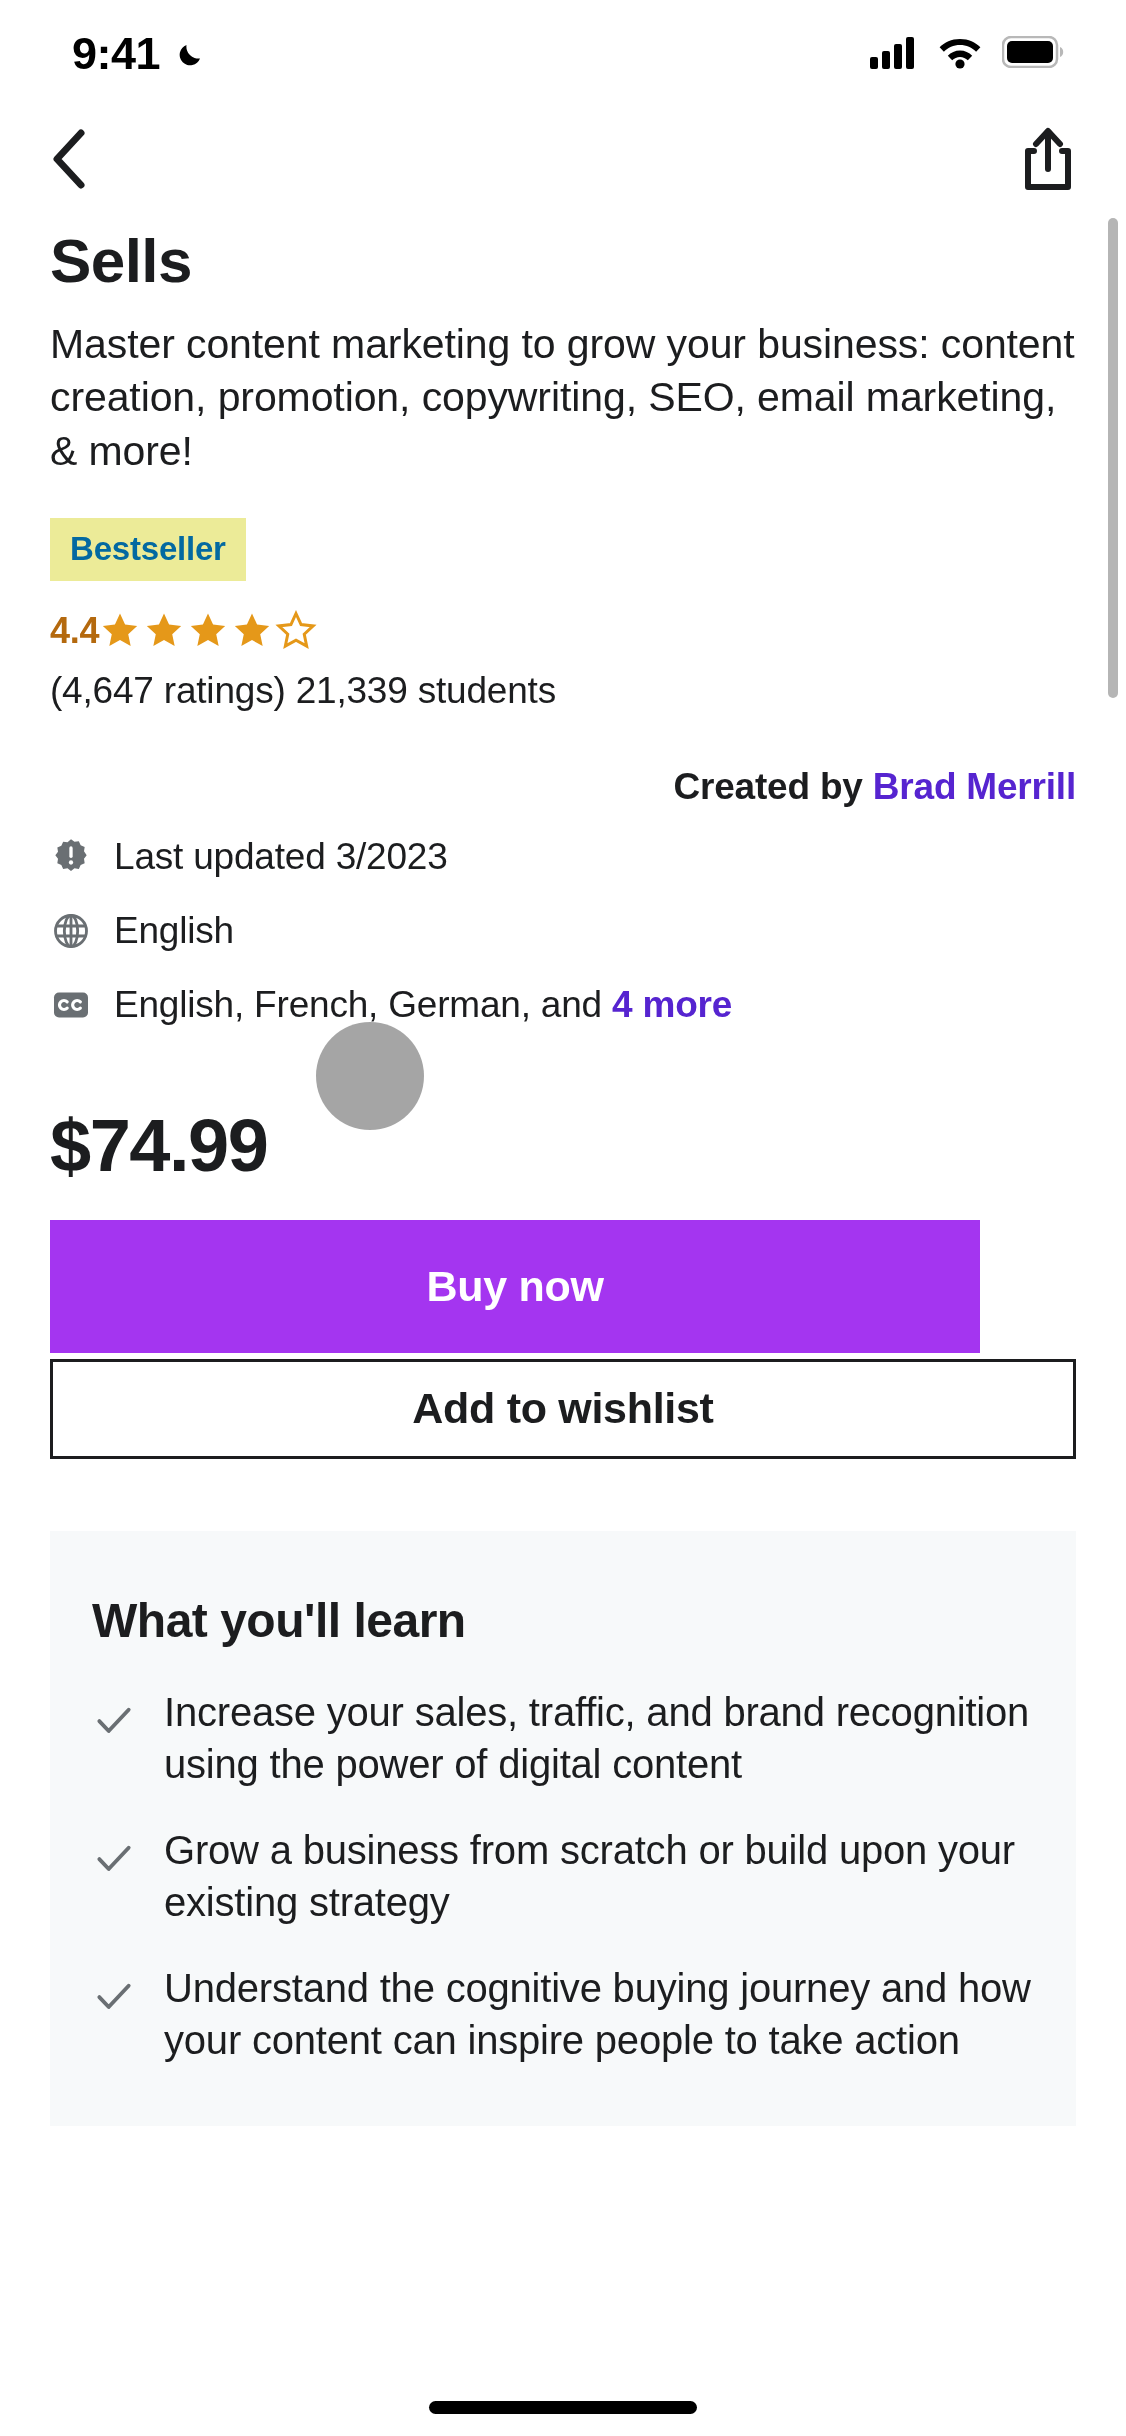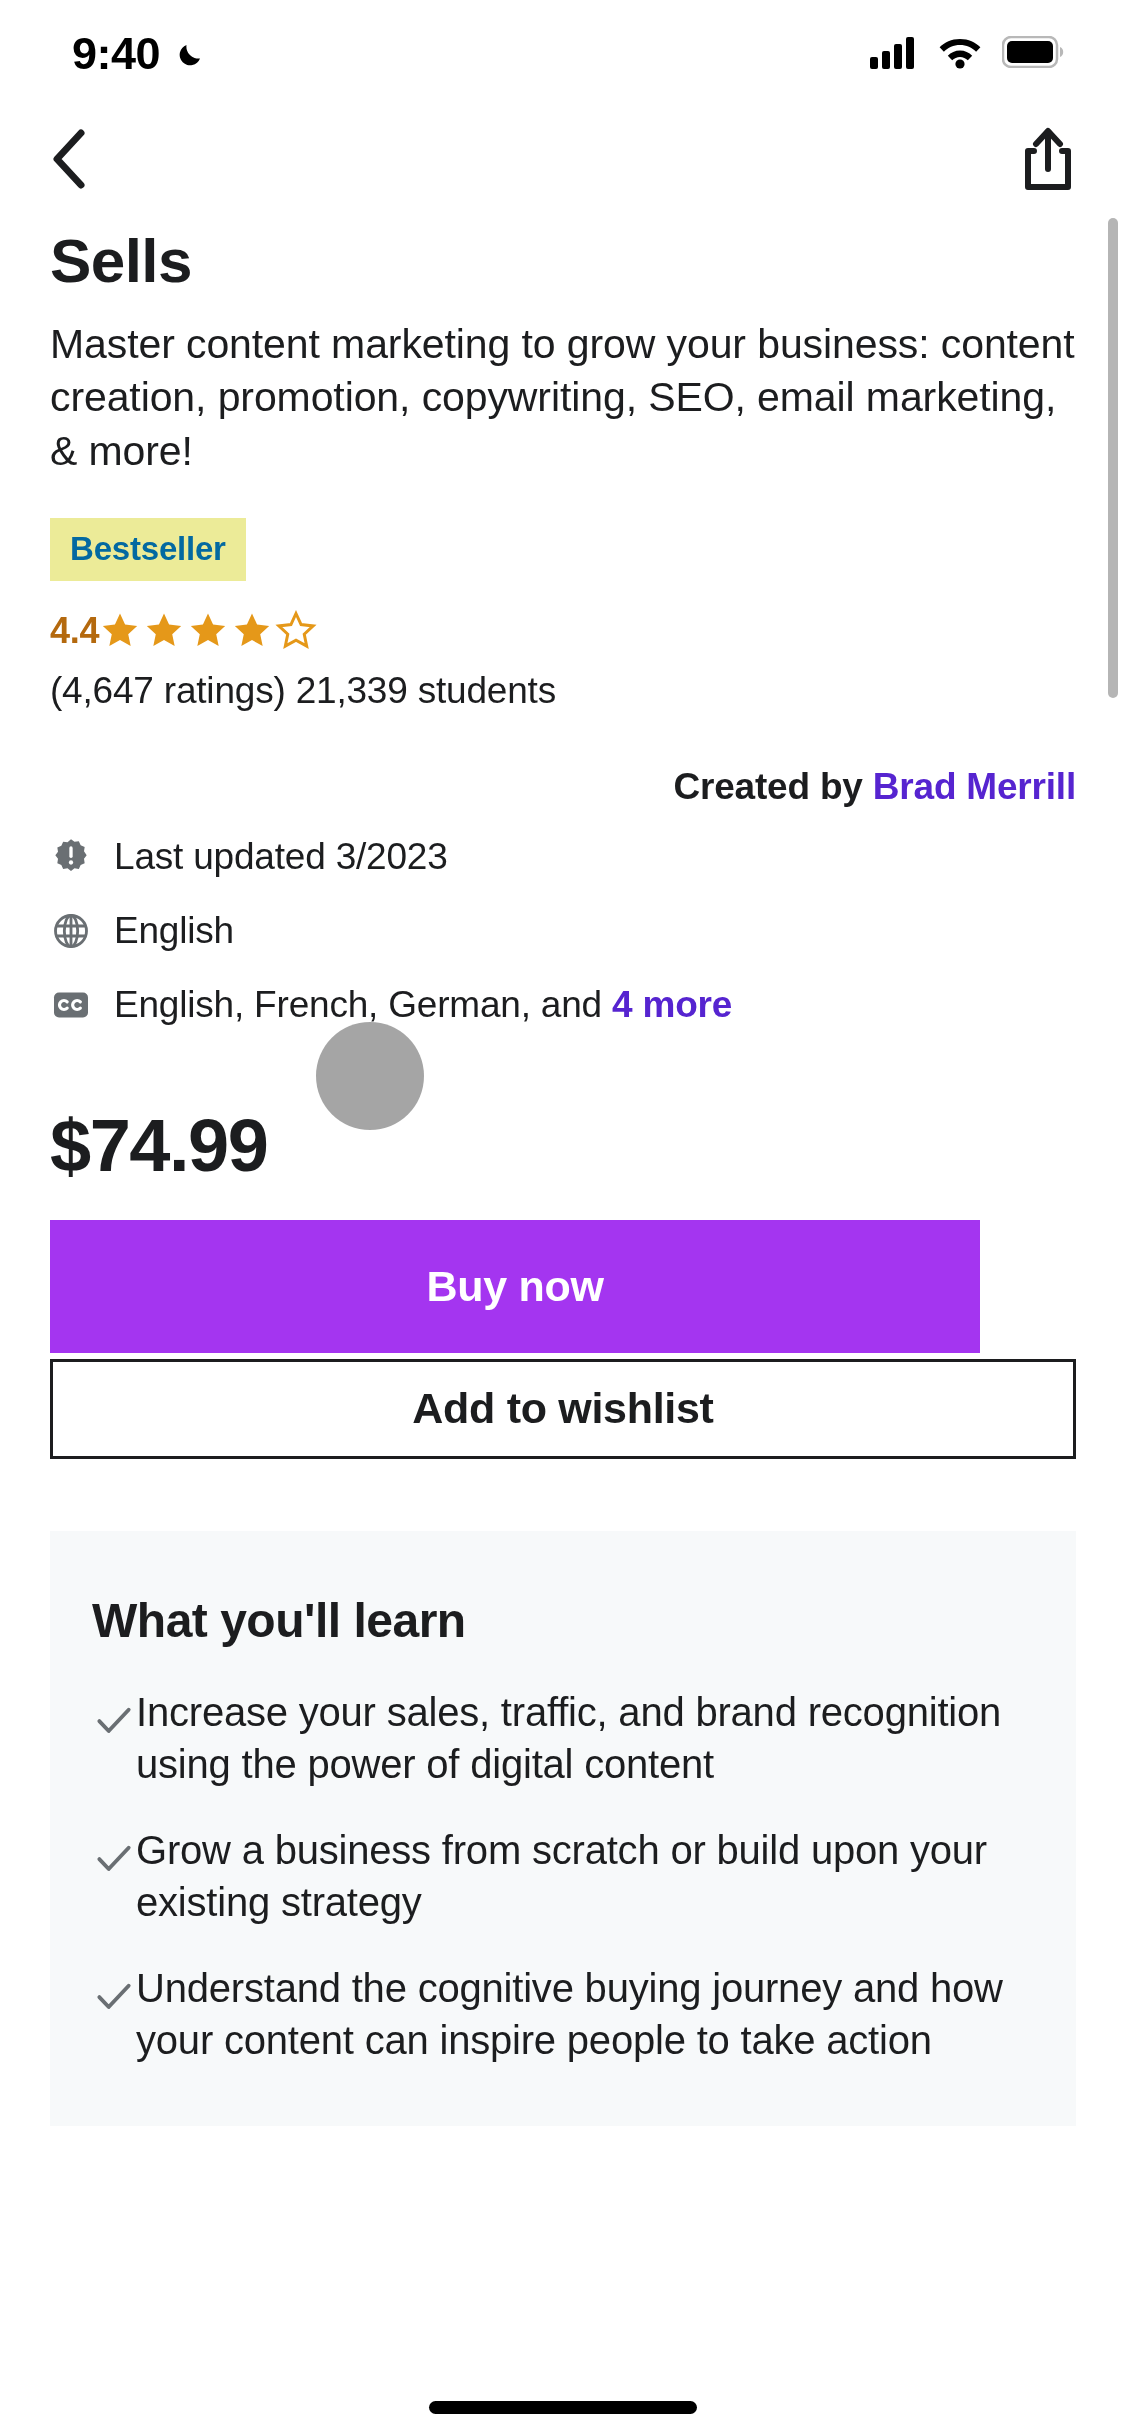--- a/index.html
+++ b/index.html
@@ -90,21 +90,21 @@
     display:flex; align-items:center; justify-content:center;
     letter-spacing:-0.3px; position:relative;
   }
 
   .learn-panel {
     margin:72px 50px 0 50px; width:1026px; background:#f7f9fa;
     padding:62px 42px 60px 42px;
   }
   .learn-title { font-size:48px; font-weight:700; color:#1c1d1f; letter-spacing:-0.5px; }
   .learn-list { margin-top:38px; display:flex; flex-direction:column; gap:34px; }
-  .learn-item { display:flex; align-items:flex-start; }
+  .learn-item { display:flex; gap:28px; align-items:flex-start; }
   .check-icon { width:44px; height:44px; flex:0 0 44px; margin-top:12px; }
   .learn-text { font-size:40px; line-height:1.30; color:#1c1d1f; letter-spacing:-0.2px; }
 
   
   .scrollbar {
     position:absolute; right:8px; top:218px; width:10px; height:480px;
     background:#b5b5b5; border-radius:5px;
   }
 
   
@@ -120,21 +120,21 @@
     width:268px; height:13px; background:#000; border-radius:7px;
   }
 </style>
 </head>
 <body>
 
 <div class="screen">
 
   <div class="statusbar">
     <div class="status-left">
-      <span class="status-time">9:40</span>
+      <span class="status-time">9:41</span>
       <span class="moon-icon">
         <svg width="34" height="34" viewBox="0 0 34 34">
             <path d="M26 21.5A12 12 0 0 1 12.5 8a10.5 10.5 0 1 0 13.5 13.5z" fill="#000"></path>
           </svg>
       </span>
     </div>
     <div class="status-right">
       <span>
         <svg width="48" height="34" viewBox="0 0 48 34">
           <rect x="0" y="22" width="8" height="12" rx="2" fill="#000"></rect>

